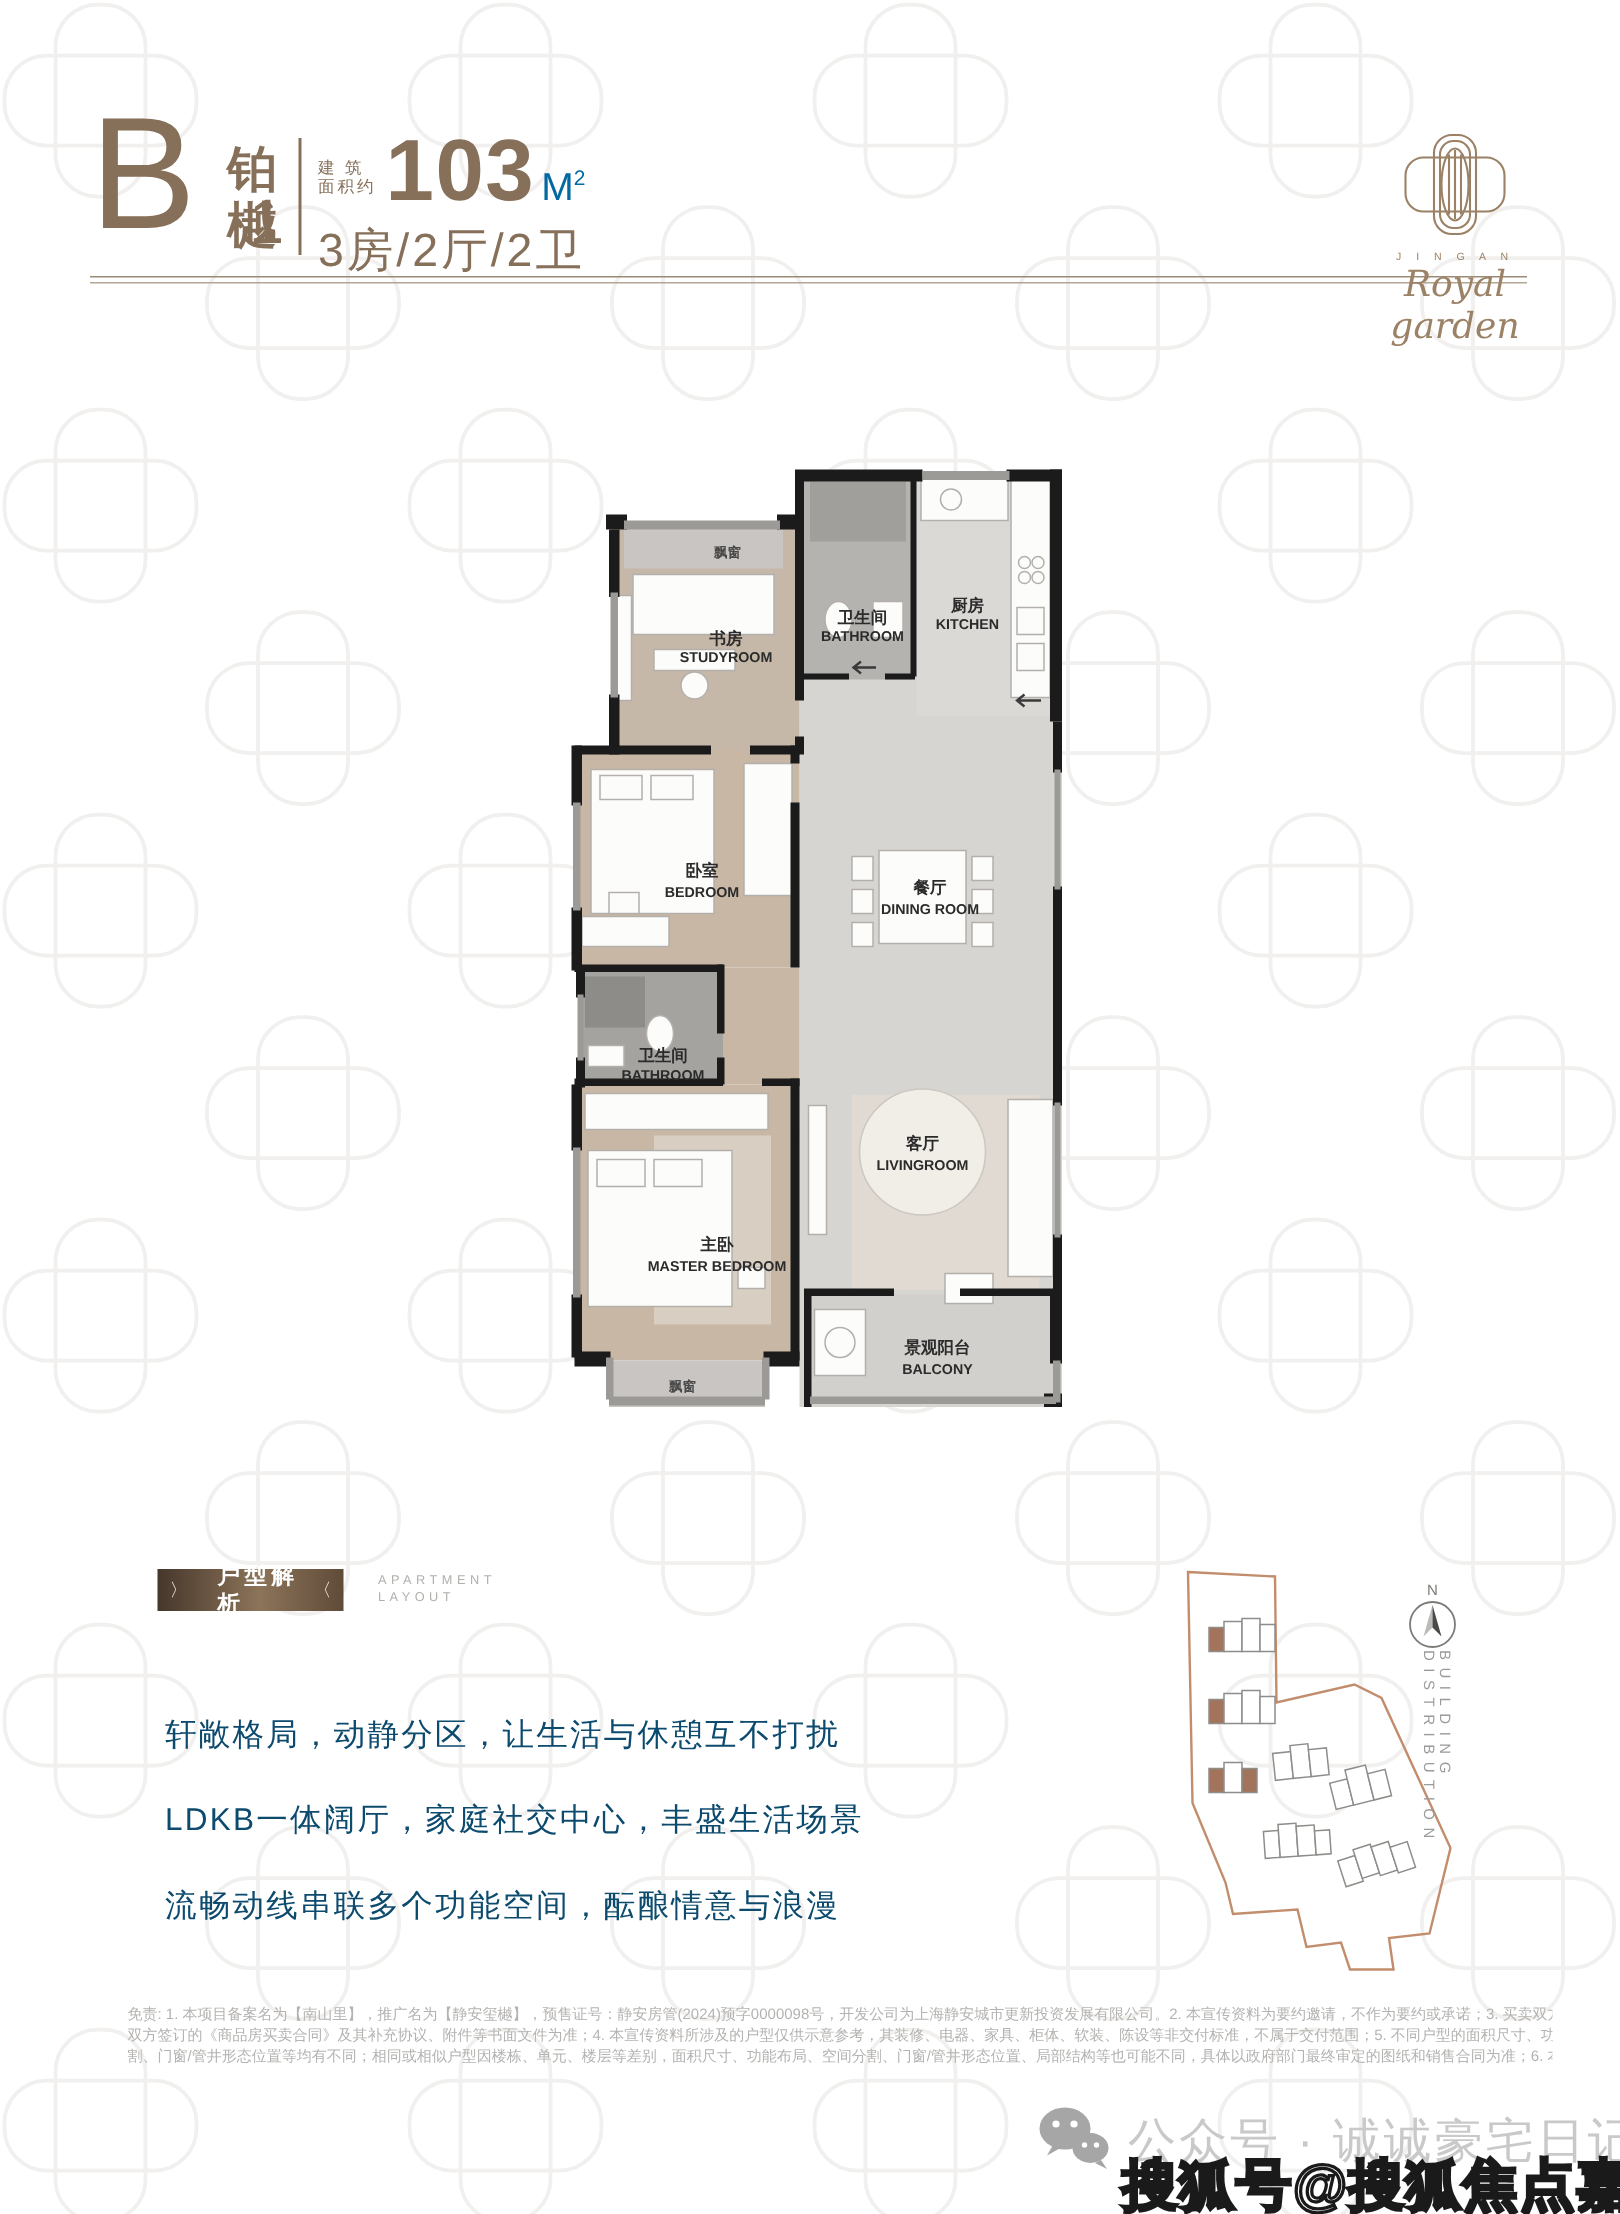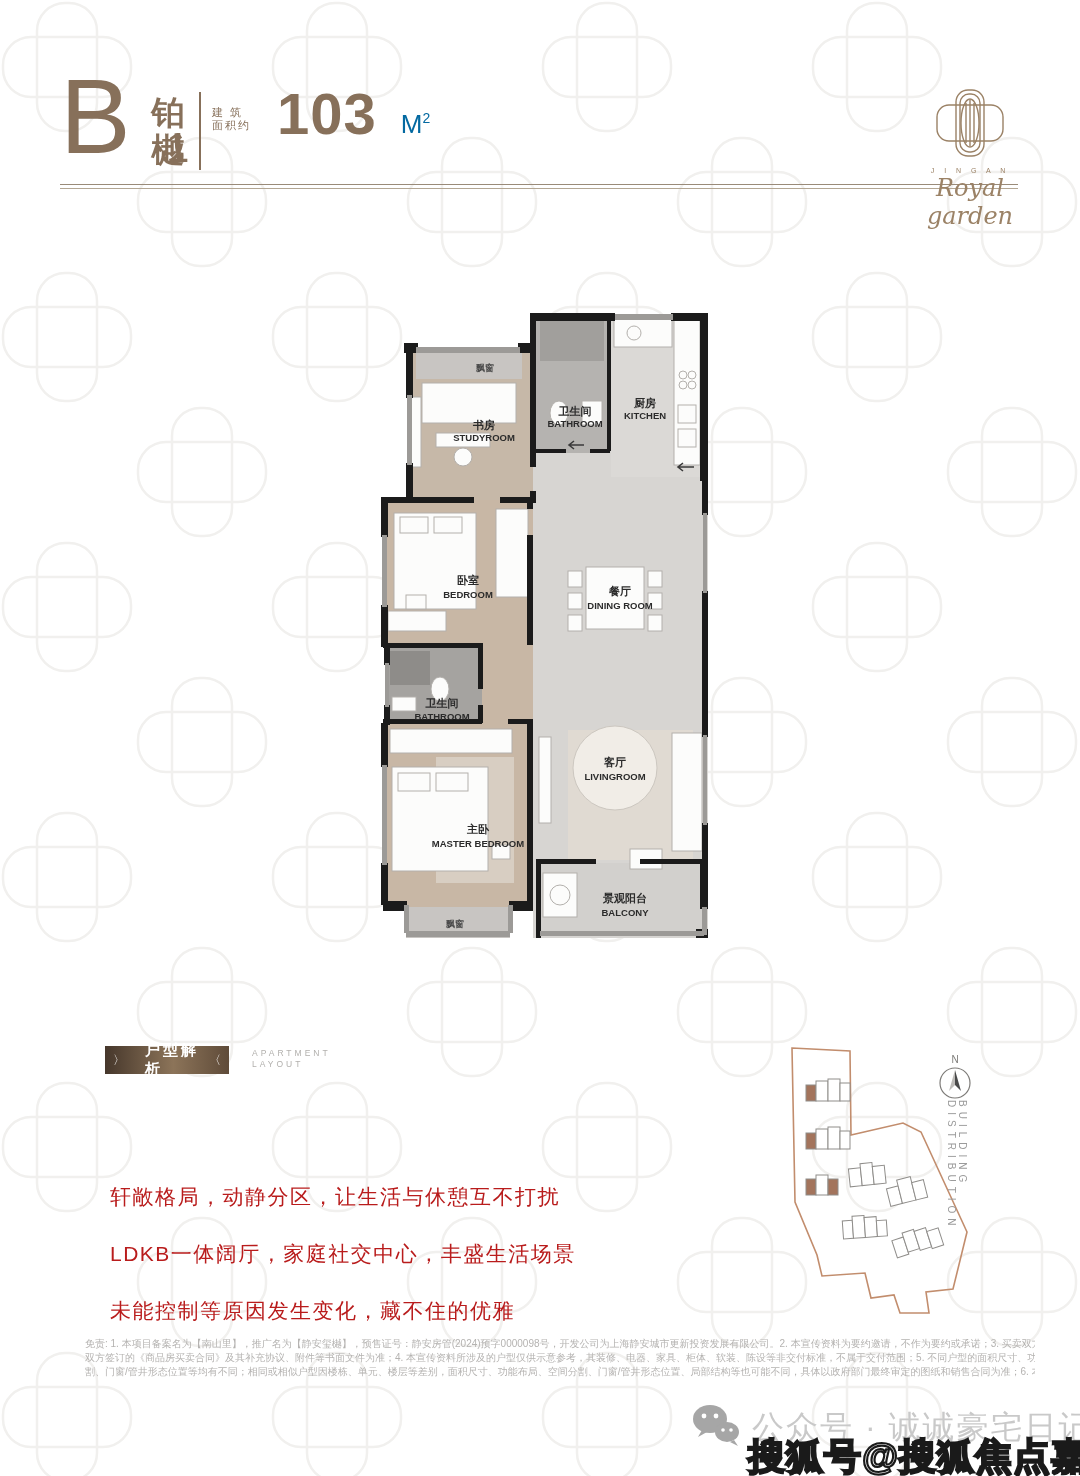--- a/index.html
+++ b/index.html
@@ -9,41 +9,41 @@
   
   #bg-pattern{position:absolute;left:0;top:0;width:1080px;height:1476px;z-index:0;}
   .layer{position:absolute;z-index:2;}
 
   
   .type-letter{left:60px;top:66px;font-size:106px;line-height:100px;color:#87705a;font-weight:400;letter-spacing:0;}
   .type-number{left:166px;top:124px;font-size:42px;color:#87705a;}
   .type-name{left:148px;top:94px;width:40px;font-size:33px;line-height:37px;color:#87705a;text-align:center;font-weight:600;}
   .hdr-divider{left:199px;top:92px;width:2px;height:78px;background:#87705a;}
   .area-block{left:212px;top:88px;}
-  .area-row{display:flex;align-items:flex-end;gap:20px;}
+  .area-row{display:flex;align-items:flex-end;}
   .area-prefix{font-size:11px;line-height:13px;color:#87705a;letter-spacing:2px;margin-bottom:8px;}
   .area-value{font-size:58px;line-height:52px;font-weight:700;color:#87705a;margin-left:6px;letter-spacing:1px;text-align:right;}
   .area-unit{font-size:26px;color:#0369a1;font-weight:400;margin-left:4px;}
   .area-unit sup{font-size:14px;}
   .layout-spec{font-size:31px;color:#87705a;letter-spacing:2px;margin-top:6px;font-weight:500;}
   .hdr-rule{left:60px;top:184px;width:958px;height:3px;border-top:1px solid #9a8b79;border-bottom:1px solid #b3a693;}
 
   
   .logo-wrap{left:890px;top:87px;width:160px;text-align:center;color:#9b8266;}
   .logo-sub{font-size:7px;letter-spacing:4px;color:#9b8266;margin-top:4px;}
   .logo-script{font-family:"DejaVu Serif",serif;font-style:italic;font-size:24px;color:#9b8266;margin-top:0px;}
 
   
   .badge{left:105px;top:1046px;width:124px;height:28px;display:flex;align-items:center;justify-content:space-between;
          padding:0 8px;box-sizing:border-box;color:#fff;
          background:linear-gradient(90deg,#46372b 0%,#8c7459 55%,#5f4b39 100%);}
   .badge .txt{font-size:15px;letter-spacing:3px;font-weight:700;margin-left:20px;}
   .badge .chev{font-size:12px;opacity:.9;}
   .apt-layout{left:252px;top:1048px;font-size:8.5px;letter-spacing:3px;color:#b2b0ad;line-height:11px;}
-  .paras{left:110px;top:1168px;width:420px;font-size:21px;color:#b91c1c;letter-spacing:1.5px;}
+  .paras{left:110px;top:1128px;width:420px;font-size:21px;color:#0c4a6e;letter-spacing:1.5px;}
   .paras div{height:57px;line-height:57px;white-space:nowrap;}
 
   
   .bd-caption{left:946px;top:1100px;height:210px;writing-mode:vertical-rl;font-size:10px;
               letter-spacing:5px;color:#9b9b9b;}
 
   
   .disclaimer{left:85px;top:1337px;width:950px;font-size:10px;line-height:14px;color:#b5b3b1;}
   .disclaimer div{white-space:nowrap;overflow:hidden;}
 
@@ -90,20 +90,21 @@
 
   <div class="layer abs area-block">
     <div class="area-row">
       <div class="area-prefix">
         <div>建 筑</div>
         <div>面积约</div>
       </div>
       <div class="area-value">103</div>
       <div class="area-unit"><span>M</span><sup>2</sup></div>
     </div>
+    <div class="layout-spec">3房/2厅/2卫</div>
   </div>
 
   <div class="layer abs hdr-rule"></div>
 
   <div class="layer abs logo-wrap">
     <svg width="160" height="72" viewBox="0 0 160 72">
       <g transform="translate(80,36)" fill="none" stroke="#9b8266" stroke-width="1.4">
         <rect x="-14" y="-33" width="28" height="66" rx="12"></rect>
         <rect x="-33" y="-18" width="66" height="36" rx="12"></rect>
         <rect x="-10" y="-29" width="20" height="58" rx="9"></rect>
@@ -282,21 +283,21 @@
     <span class="txt">户型解析</span>
     <span class="chev">〈</span>
   </div>
   <div class="layer abs apt-layout">
     <div>APARTMENT</div>
     <div>LAYOUT</div>
   </div>
   <div class="layer abs paras">
     <div>轩敞格局，动静分区，让生活与休憩互不打扰</div>
     <div>LDKB一体阔厅，家庭社交中心，丰盛生活场景</div>
-    <div>未能控制等原因发生变化，藏不住的优雅</div>
+    <div>流畅动线串联多个功能空间，酝酿情意与浪漫</div>
   </div>
 
   <svg class="layer abs" style="left:770px;top:1035px" width="230" height="280" viewBox="0 0 230 280">
     <path d="M22,13 L80,16 L81,100 L133,88 L151,97 L197,197 L183,254 L156,257 L159,278 L130,278 L124,260 L101,263 L95,238 L52,241 L47,220 L25,167 Z" fill="none" stroke="#c28d6d" stroke-width="1.6"></path>
     <g stroke="#8f8d8a" stroke-width="1">
       <g transform="translate(36,44)">
         <rect x="0" y="6" width="10" height="16" fill="#a3745c"></rect>
           <rect x="10" y="2" width="12" height="20" fill="#fff"></rect>
         <rect x="22" y="0" width="12" height="22" fill="#fff"></rect>
           <rect x="34" y="4" width="10" height="18" fill="#fff"></rect>

